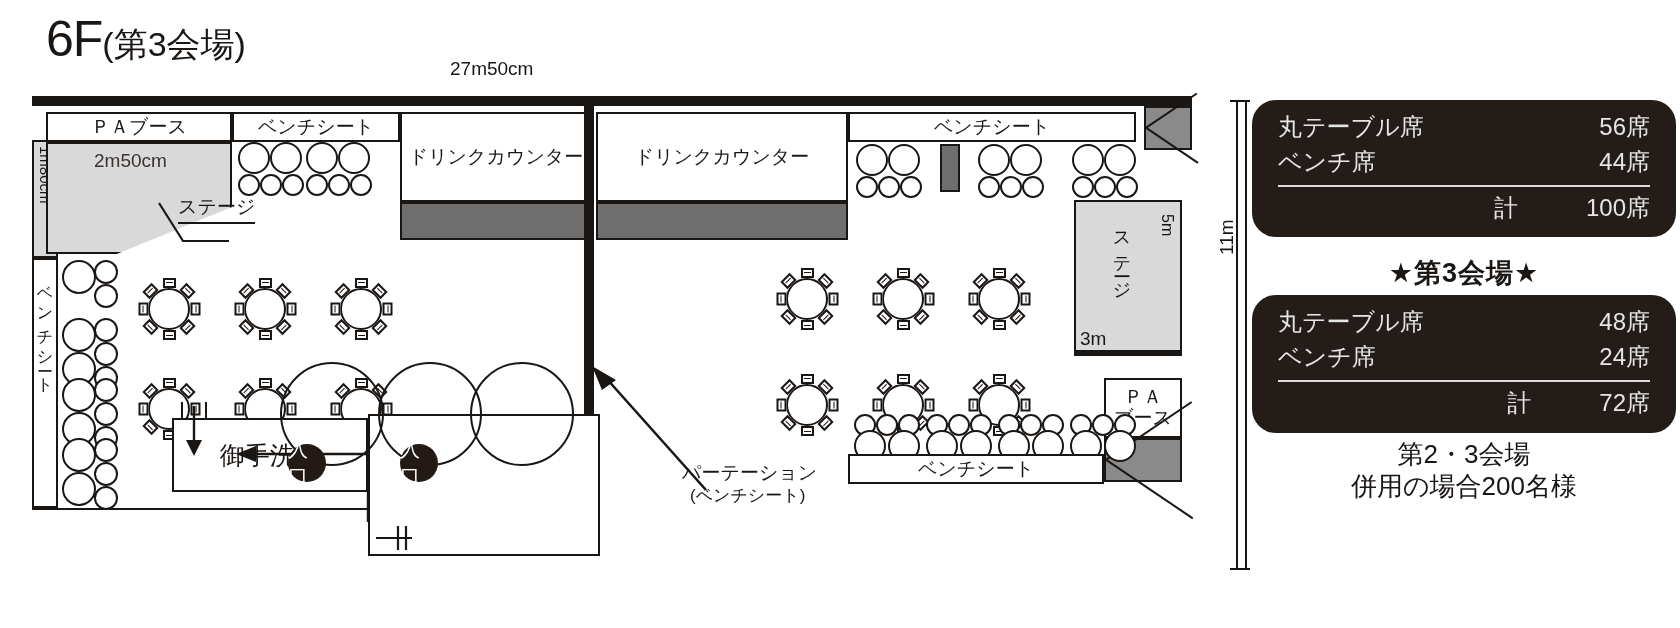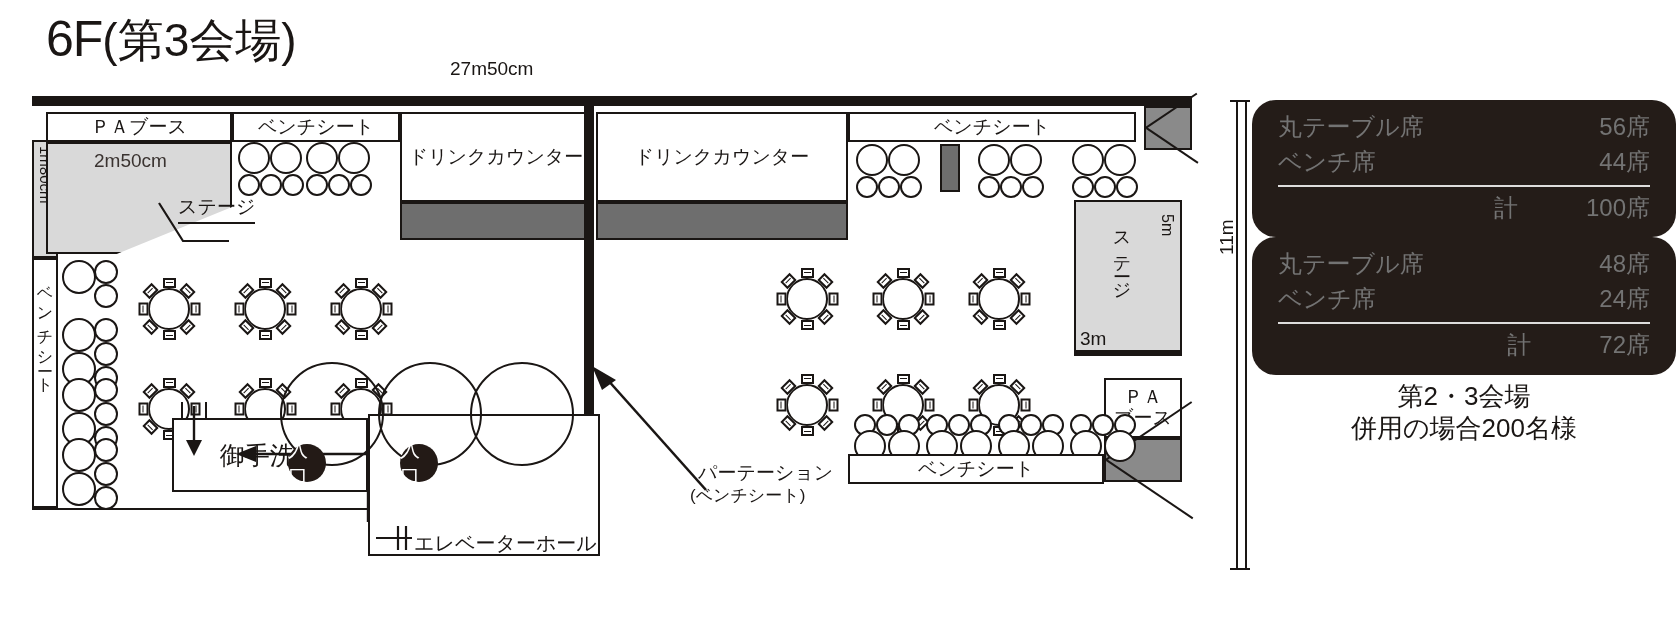--- a/index.html
+++ b/index.html
@@ -9,21 +9,21 @@
     font-family:"Liberation Sans","DejaVu Sans",sans-serif;
     color:#1a1614;
     overflow:hidden;
     position:relative;
   }
   #root{position:absolute;inset:0;}
 
   
   .floor-title{position:absolute;white-space:nowrap;line-height:1;}
   .floor-title .big{font-size:50px;letter-spacing:-1px;}
-  .floor-title .sub{font-size:46px;}
+  .floor-title .sub{font-size:34px;}
   #title-h3{left:46px;top:14px;}
   #title-h2{left:596px;top:14px;}
 
   .dim-label{position:absolute;font-size:19px;white-space:nowrap;color:#1a1614;}
   #dim-width{left:450px;top:58px;}
   #dim-height{left:1216px;top:255px;transform:rotate(-90deg);transform-origin:left top;font-size:19px;}
 
   
   #height-rule{position:absolute;left:1236px;top:100px;width:7px;height:470px;
     border-left:2px solid #1a1614;border-right:2px solid #1a1614;}
@@ -88,21 +88,21 @@
   .bc{position:absolute;border:2.5px solid #1a1614;border-radius:50%;background:#fff;box-sizing:border-box;}
 
   
   .door-arc{position:absolute;border:2px solid #1a1614;border-radius:50%;background:transparent;box-sizing:border-box;}
   .entr{position:absolute;width:38px;height:38px;border-radius:50%;background:#231a16;
       color:#fff;display:flex;align-items:center;justify-content:center;font-size:20px;}
 
   
   #panel{position:absolute;left:1252px;top:100px;width:424px;}
   .panel-head{text-align:center;font-size:27px;font-weight:bold;letter-spacing:1px;margin-bottom:4px;}
-  .info-box{background:#241c18;border-radius:24px;color:#737373;padding:10px 26px 12px 26px;}
+  .info-box{background:#241c18;border-radius:24px;color:#e5e5e5;padding:10px 26px 12px 26px;}
   .info-row{display:flex;justify-content:space-between;font-size:24px;line-height:1.45;}
   .info-rule{height:2px;background:#ffffff;margin:5px 0 4px 0;opacity:.85;}
   .info-row.total{justify-content:flex-end;gap:68px;}
   .foot-note{text-align:center;font-size:26px;line-height:1.22;margin-top:6px;}
 
   .plain{position:absolute;font-size:19px;white-space:nowrap;}
   .arrow-svg{position:absolute;overflow:visible;}
 </style>
 </head>
 <body>
@@ -409,32 +409,31 @@
     <div class="door-arc" style="left:438px;top:266px;width:104px;height:104px;"></div>
     <div class="door-arc" style="left:248px;top:266px;width:104px;height:104px;"></div>
 
     <div class="entr" style="left:256px;top:348px;">
       <span>入口</span>
     </div>
     <div class="entr" style="left:368px;top:348px;">
       <span>入口</span>
     </div>
 
-    <div class="plain" style="left:382px;top:434px;font-size:20px;">エレベーターホール</div>
     <svg class="arrow-svg" style="left:340px;top:426px;width:44px;height:34px;" viewBox="0 0 44 34">
       <line x1="4" y1="16" x2="40" y2="16" stroke="#1a1614" stroke-width="2.2"></line>
       <line x1="26" y1="4" x2="26" y2="28" stroke="#1a1614" stroke-width="2.2"></line>
       <line x1="34" y1="4" x2="34" y2="28" stroke="#1a1614" stroke-width="2.2"></line>
     </svg>
 
     <svg class="arrow-svg" style="left:556px;top:268px;width:130px;height:132px;" viewBox="0 0 130 132">
       <line x1="118" y1="126" x2="18" y2="14" stroke="#1a1614" stroke-width="2.6"></line>
       <polygon points="4,2 28,16 14,26" fill="#1a1614"></polygon>
     </svg>
-    <div class="plain" style="left:650px;top:364px;margin-left:16px;">パーテーション</div>
+    <div class="plain" style="left:650px;top:364px;">パーテーション</div>
     <div class="plain" style="left:658px;top:388px;font-size:17px;">(ベンチシート)</div>
 
   </div>
 
   <div id="panel">
 
     <div class="info-box">
       <div class="info-row">
         <span>丸テーブル席</span>
         <span>56席</span>
@@ -443,20 +442,21 @@
         <span>ベンチ席</span>
         <span>44席</span>
       </div>
       <div class="info-rule"></div>
       <div class="info-row total">
         <span>計</span>
         <span>100席</span>
       </div>
     </div>
 
+    <div class="panel-head" style="margin-top:18px;">★第3会場★</div>
     <div class="info-box">
       <div class="info-row">
         <span>丸テーブル席</span>
         <span>48席</span>
       </div>
       <div class="info-row">
         <span>ベンチ席</span>
         <span>24席</span>
       </div>
       <div class="info-rule"></div>

